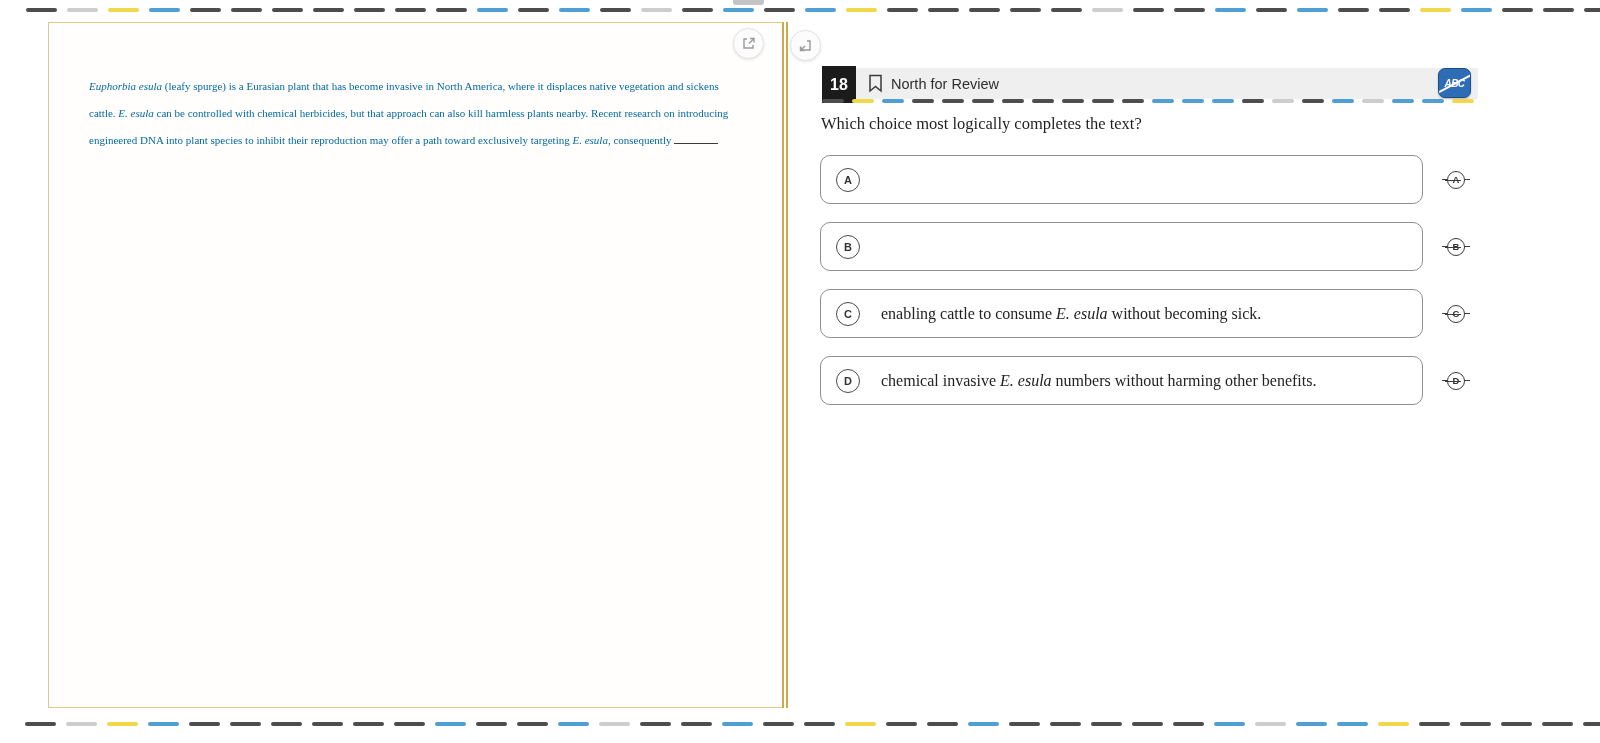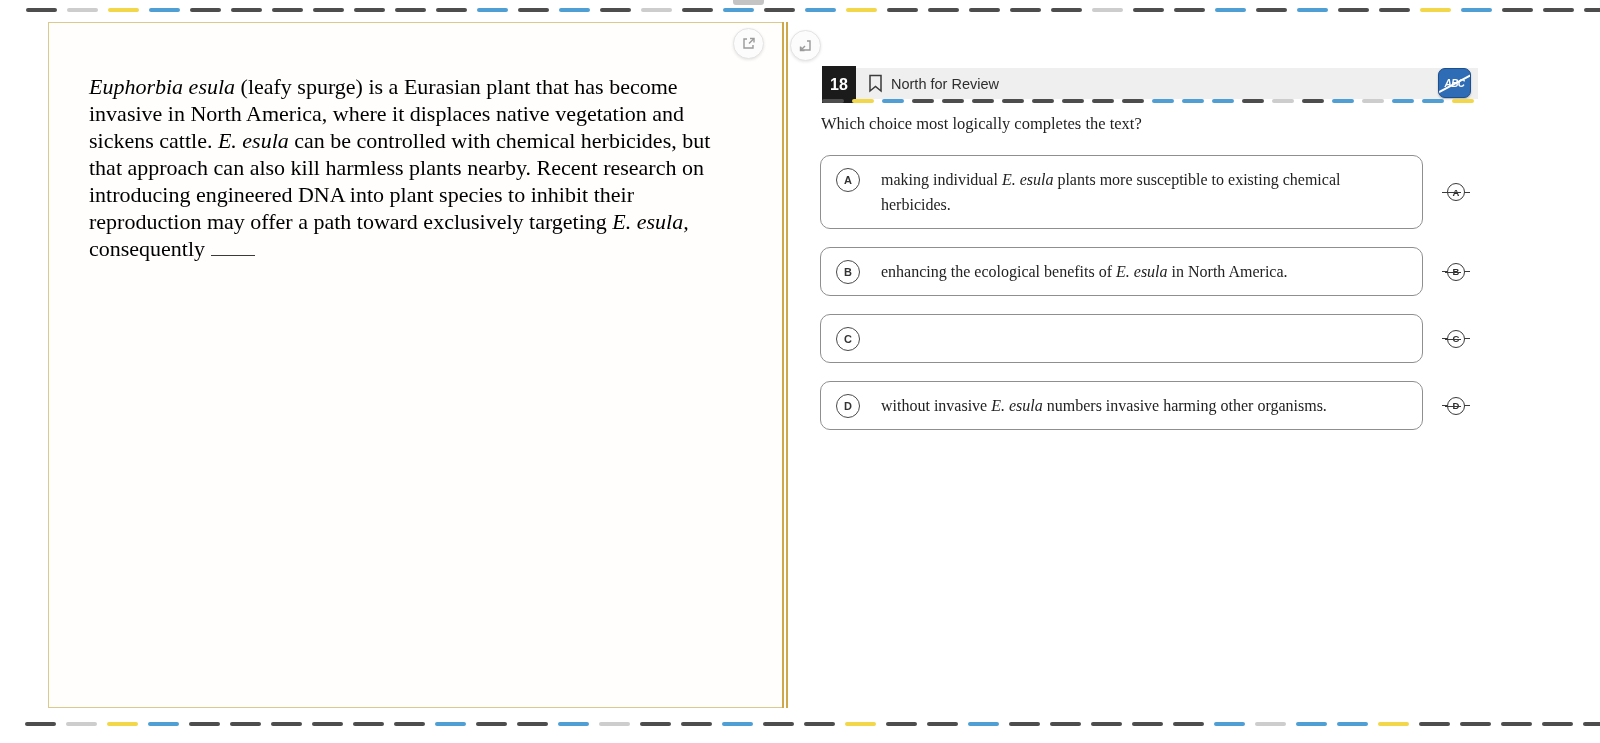--- a/index.html
+++ b/index.html
@@ -10,21 +10,21 @@
   .dash-line { position:absolute; height:4px; overflow:hidden; white-space:nowrap; font-size:0; }
   .dash-line .dash { display:inline-block; height:4px; border-radius:2px; vertical-align:top; }
   .dash-top .dash, .dash-bottom .dash { width:31px; margin-right:10px; }
   .dash-header .dash { width:22px; margin-right:8px; }
 
   
   .passage-panel { position:absolute; left:48px; top:22px; width:735px; height:686px;
                    border:1px solid #dbc98e; background:#fffefd; }
   .passage-text { position:absolute; left:40px; top:50px; width:648px;
                   font-family:"Liberation Serif","DejaVu Serif",serif;
-                  font-size:22px; line-height:27px; color:#000000; }
+                  font-size:11px; line-height:27px; color:#0369a1; }
   .passage-blank { display:inline-block; width:44px; height:14px;
                    border-bottom:1.5px solid #3a3a3a; }
 
   
   .panel-divider { position:absolute; left:782px; top:22px; height:686px; width:6px;
                    border-left:2px solid #cfa84b; border-right:2px solid #cfa84b; background:#fff; }
   .divider-handle { position:absolute; left:733px; top:0; width:31px; height:5px;
                     background:#c4c4c4; border-radius:0 0 3px 3px; }
 
   
@@ -136,62 +136,61 @@
 </div>
 
 <div class="dash-line dash-header" style="left:822px; top:99px; width:656px;"><span class="dash" style="background: rgb(77, 77, 77);"></span><span class="dash" style="background: rgb(242, 215, 75);"></span><span class="dash" style="background: rgb(79, 159, 212);"></span><span class="dash" style="background: rgb(77, 77, 77);"></span><span class="dash" style="background: rgb(77, 77, 77);"></span><span class="dash" style="background: rgb(77, 77, 77);"></span><span class="dash" style="background: rgb(77, 77, 77);"></span><span class="dash" style="background: rgb(77, 77, 77);"></span><span class="dash" style="background: rgb(77, 77, 77);"></span><span class="dash" style="background: rgb(77, 77, 77);"></span><span class="dash" style="background: rgb(77, 77, 77);"></span><span class="dash" style="background: rgb(79, 159, 212);"></span><span class="dash" style="background: rgb(79, 159, 212);"></span><span class="dash" style="background: rgb(79, 159, 212);"></span><span class="dash" style="background: rgb(77, 77, 77);"></span><span class="dash" style="background: rgb(205, 205, 205);"></span><span class="dash" style="background: rgb(77, 77, 77);"></span><span class="dash" style="background: rgb(79, 159, 212);"></span><span class="dash" style="background: rgb(205, 205, 205);"></span><span class="dash" style="background: rgb(79, 159, 212);"></span><span class="dash" style="background: rgb(79, 159, 212);"></span><span class="dash" style="background: rgb(242, 215, 75);"></span></div>
 
 <div class="q-prompt">Which choice most logically completes the text?</div>
 
 <div class="choices" id="choices-list">
   <div class="choice-row">
     <div class="choice-box">
       <div class="choice-letter">A</div>
-      <div class="choice-text"><span>making individual </span><span style="font-style: italic;">E. esula</span><span> plants more susceptible to existing chemical herbicides.</span></div>
     </div>
     <div class="elim-btn">
       <div class="elim-line"></div>
       <div class="elim-circle">
         <span>A</span>
         <div class="elim-letter-strike"></div>
       </div>
     </div>
   </div>
 
   <div class="choice-row">
     <div class="choice-box">
       <div class="choice-letter">B</div>
-      <div class="choice-text"><span>enhancing the ecological benefits of </span><span style="font-style: italic;">E. esula</span><span> in North America.</span></div>
     </div>
     <div class="elim-btn">
       <div class="elim-line"></div>
       <div class="elim-circle">
         <span>B</span>
         <div class="elim-letter-strike"></div>
       </div>
     </div>
   </div>
 
   <div class="choice-row">
     <div class="choice-box">
       <div class="choice-letter">C</div>
+      <div class="choice-text"><span>enabling cattle to consume </span><span style="font-style: italic;">E. esula</span><span> without becoming sick.</span></div>
     </div>
     <div class="elim-btn">
       <div class="elim-line"></div>
       <div class="elim-circle">
         <span>C</span>
         <div class="elim-letter-strike"></div>
       </div>
     </div>
   </div>
 
   <div class="choice-row">
     <div class="choice-box">
       <div class="choice-letter">D</div>
-      <div class="choice-text"><span>without invasive </span><span style="font-style: italic;">E. esula</span><span> numbers invasive harming other organisms.</span></div>
+      <div class="choice-text"><span>chemical invasive </span><span style="font-style: italic;">E. esula</span><span> numbers without harming other benefits.</span></div>
     </div>
     <div class="elim-btn">
       <div class="elim-line"></div>
       <div class="elim-circle">
         <span>D</span>
         <div class="elim-letter-strike"></div>
       </div>
     </div>
   </div>
 </div>

